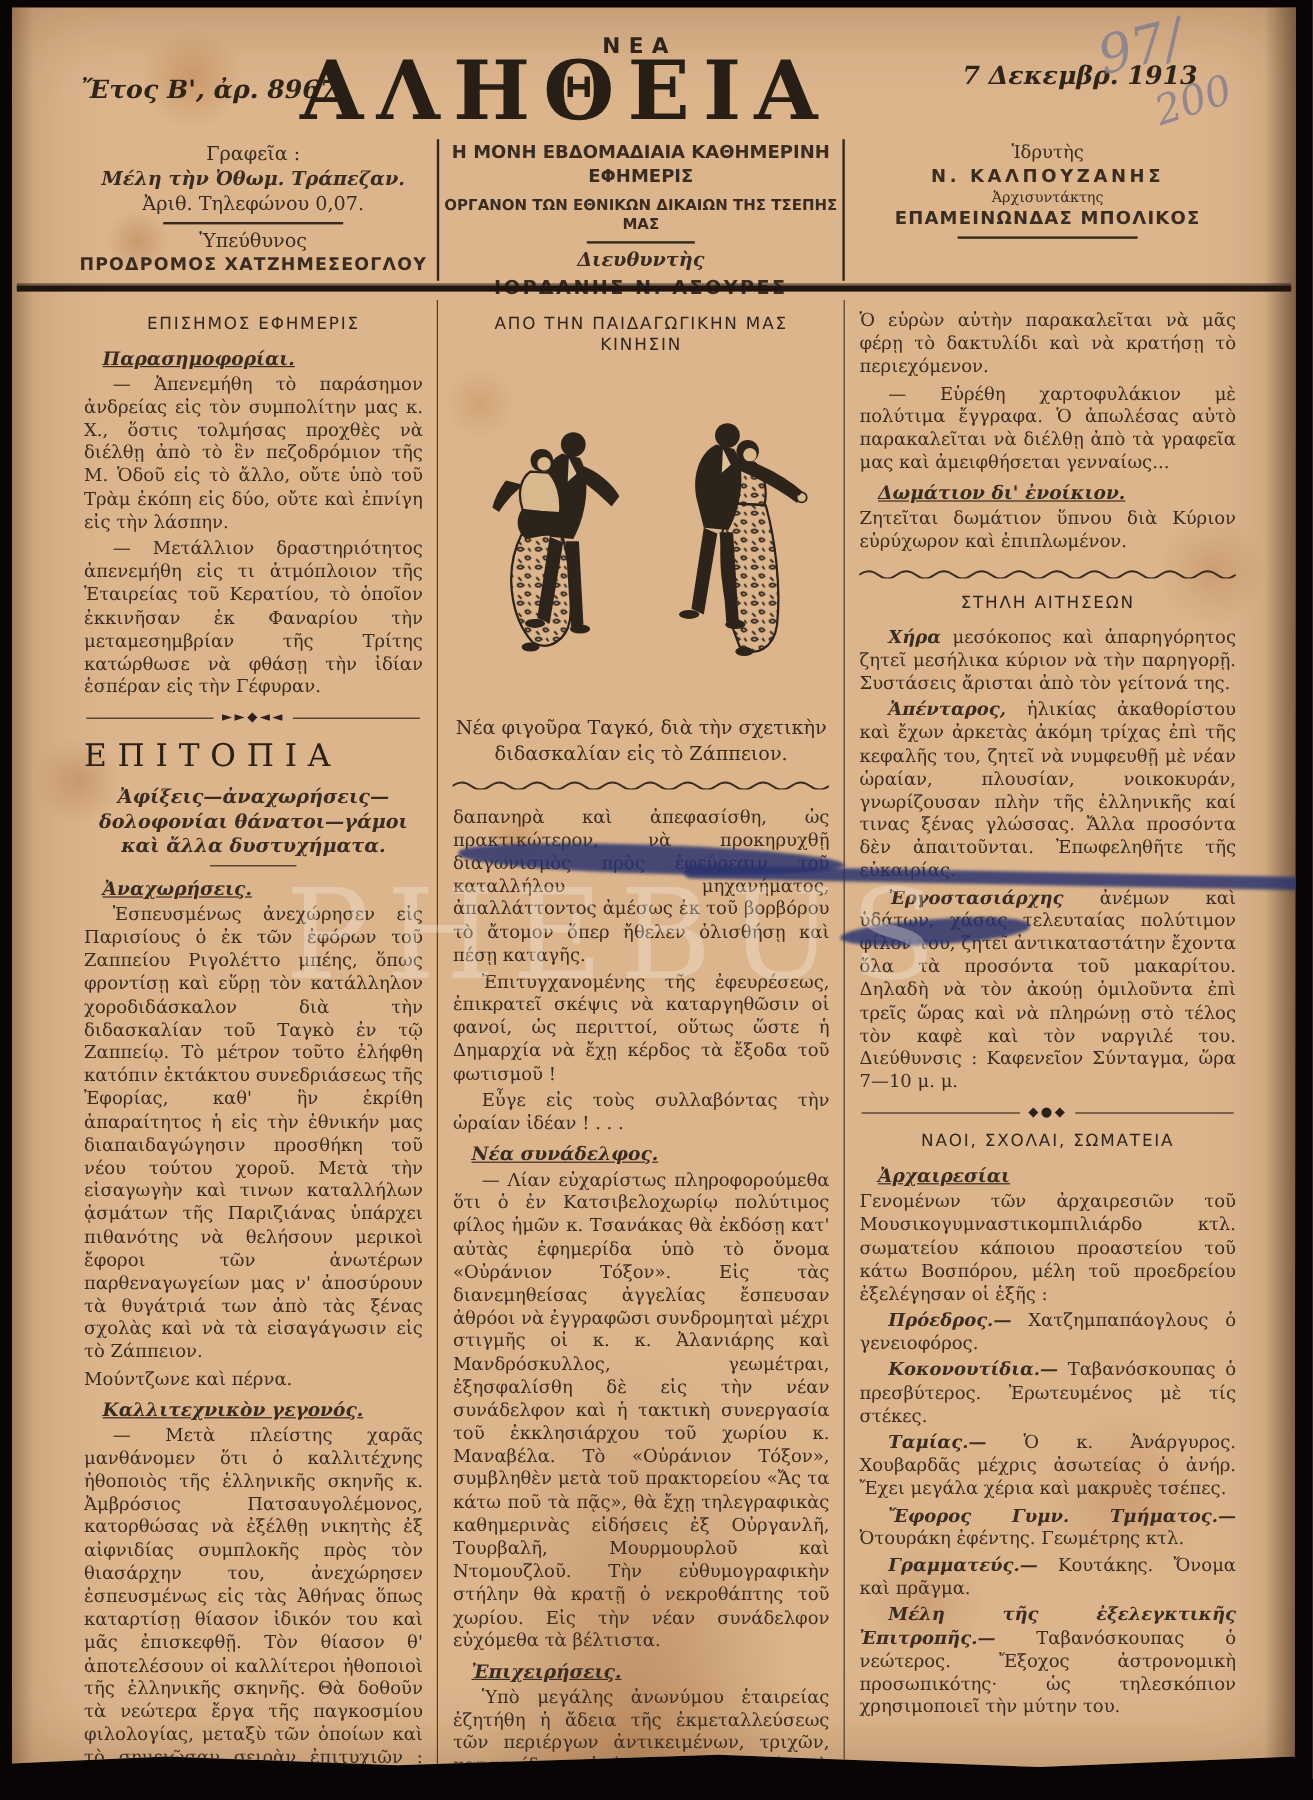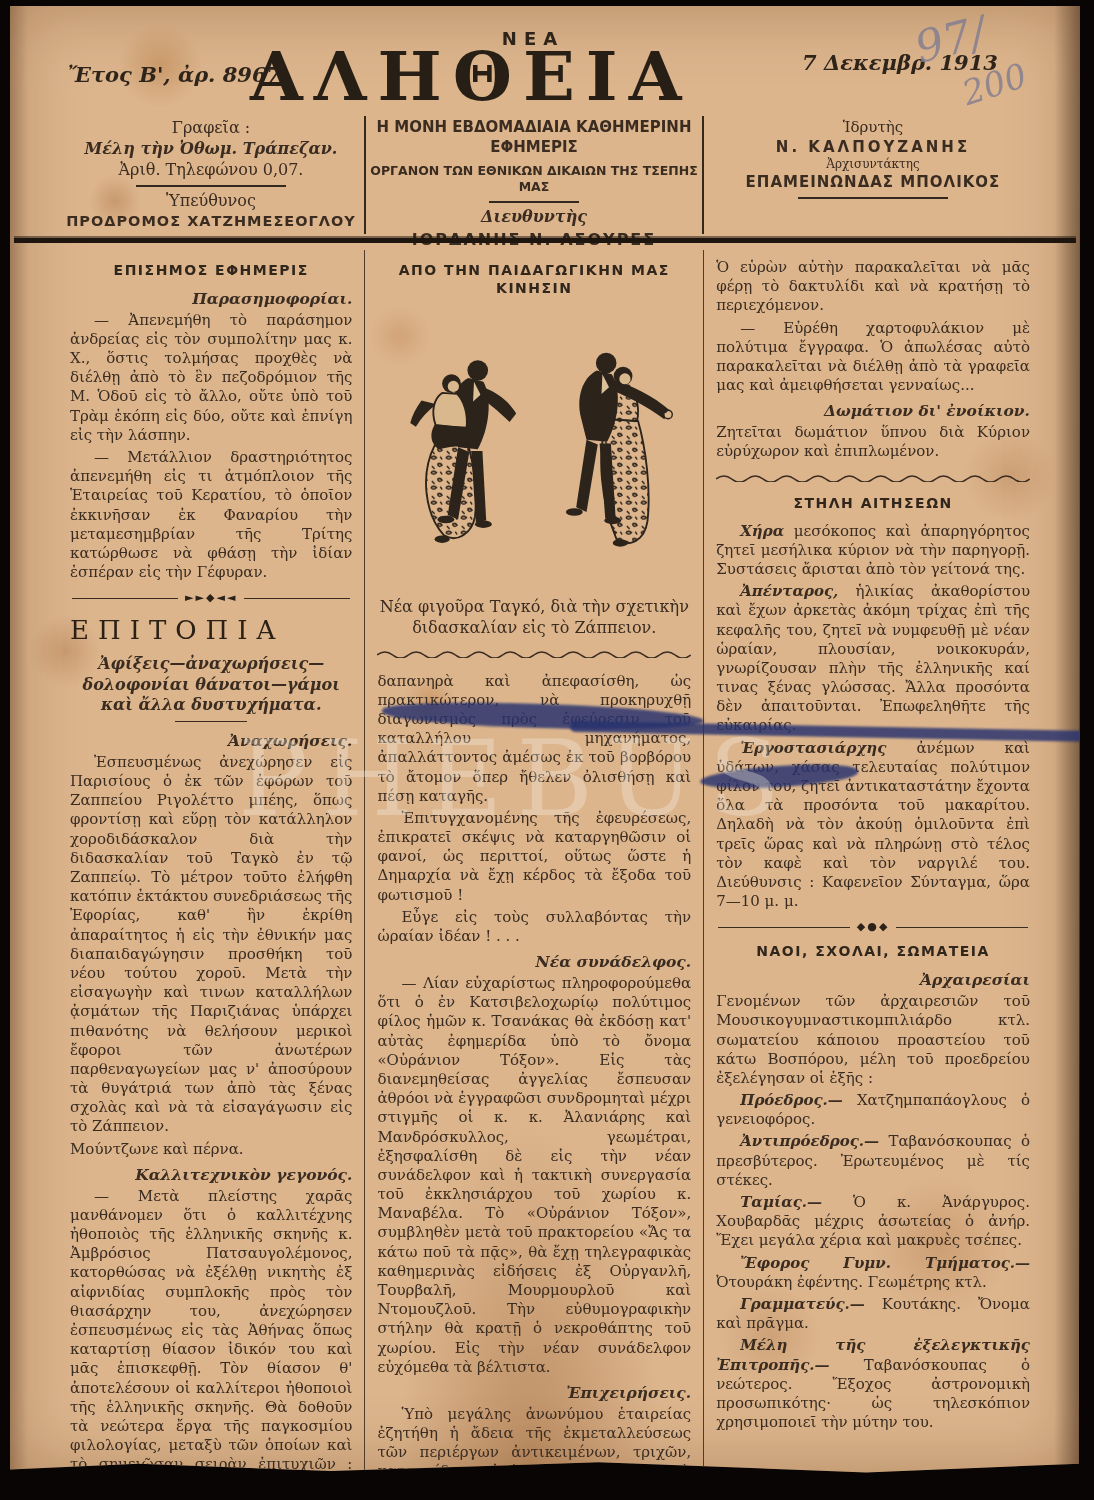--- a/index.html
+++ b/index.html
@@ -53,25 +53,25 @@
   .thick-rule{position:absolute;left:4px;top:232px;width:1062px;height:5px;background:#1e150e;box-shadow:0 -2px 0 rgba(30,21,14,.5);}
   
   .cols{position:absolute;left:48px;top:244px;width:984px;display:flex;align-items:stretch;}
   .col{font-size:15px;line-height:1.28;text-align:justify;color:#3a2c20;padding:8px 12px 0 12px;}
   .col-1{width:288px;}
   .col-2{width:320px;border-left:1.5px solid #4e3d2a;border-right:1.5px solid #4e3d2a;}
   .col-3{width:320px;}
   .col p{margin:0 0 3px;}
   p.para{text-indent:1.6em;}
   p.cont{text-indent:0;}
-  .sec-header{font-family:"DejaVu Sans","Liberation Sans",sans-serif;font-weight:bold;font-size:14px;
+  .sec-header{font-family:"DejaVu Sans","Liberation Sans",sans-serif;font-weight:normal;font-size:14px;
     letter-spacing:1.5px;text-align:center;margin:4px 0 9px;color:#31261b;text-indent:0;}
   .sec-title{font-size:26px;font-weight:normal;letter-spacing:9px;text-align:left;margin:8px 0 6px;color:#2a2016;text-indent:0;}
   .sec-subtitle{font-weight:bold;font-style:italic;text-align:center;font-size:16px;line-height:1.3;margin:0 0 3px;text-indent:0;}
-  .subhead{font-weight:bold;font-style:italic;font-size:15.5px;margin:6px 0 2px;text-align:right;text-indent:1em;}
+  .subhead{font-weight:bold;font-style:italic;font-size:15.5px;margin:6px 0 2px;text-align:left;text-indent:1em;text-decoration:underline;}
   .entry .lead{font-weight:bold;font-style:italic;}
   .caption{text-align:center;font-size:16px;line-height:1.3;margin:0 0 6px;text-indent:0;}
   .orn{display:flex;align-items:center;margin:9px 2px;}
   .orn:before,.orn:after{content:"";flex:1;border-top:1.5px solid #3a2c20;}
   .orn .g{padding:0 7px;font-size:11px;letter-spacing:2px;color:#2c221a;}
   .rule-sm{width:72px;border-top:1.5px solid #3a2c20;margin:5px auto 9px;}
   .wavy{margin:6px 0 8px;}
   .illus{display:block;margin:2px auto 0;}
   
   .smear{position:absolute;background:#26316e;opacity:.82;filter:blur(1.2px);z-index:5;}
@@ -206,21 +206,21 @@
         <p class="para entry"><span class="lead">Χήρα</span><span> μεσόκοπος καὶ ἀπαρηγόρητος ζητεῖ μεσήλικα κύριον νὰ τὴν παρηγορῇ. Συστάσεις ἄρισται ἀπὸ τὸν γείτονά της.</span></p>
         <p class="para entry"><span class="lead">Ἀπένταρος,</span><span> ἡλικίας ἀκαθορίστου καὶ ἔχων ἀρκετὰς ἀκόμη τρίχας ἐπὶ τῆς κεφαλῆς του, ζητεῖ νὰ νυμφευθῇ μὲ νέαν ὡραίαν, πλουσίαν, νοικοκυράν, γνωρίζουσαν πλὴν τῆς ἑλληνικῆς καί τινας ξένας γλώσσας. Ἄλλα προσόντα δὲν ἀπαιτοῦνται. Ἐπωφεληθῆτε τῆς εὐκαιρίας.</span></p>
         <p class="para entry"><span class="lead">Ἐργοστασιάρχης</span><span> ἀνέμων καὶ ὑδάτων, χάσας τελευταίας πολύτιμον φίλον του, ζητεῖ ἀντικαταστάτην ἔχοντα ὅλα τὰ προσόντα τοῦ μακαρίτου. Δηλαδὴ νὰ τὸν ἀκούῃ ὁμιλοῦντα ἐπὶ τρεῖς ὥρας καὶ νὰ πληρώνῃ στὸ τέλος τὸν καφὲ καὶ τὸν ναργιλέ του. Διεύθυνσις : Καφενεῖον Σύνταγμα, ὥρα 7—10 μ. μ.</span></p>
         <div class="orn">
           <span class="g">◆●◆</span>
         </div>
         <div class="sec-header">ΝΑΟΙ, ΣΧΟΛΑΙ, ΣΩΜΑΤΕΙΑ</div>
         <div class="subhead">Ἀρχαιρεσίαι</div>
         <p class="para cont">Γενομένων τῶν ἀρχαιρεσιῶν τοῦ Μουσικογυμναστικομπιλιάρδο κτλ. σωματείου κάποιου προαστείου τοῦ κάτω Βοσπόρου, μέλη τοῦ προεδρείου ἐξελέγησαν οἱ ἑξῆς :</p>
         <p class="para entry"><span class="lead">Πρόεδρος.—</span><span> Χατζημπαπάογλους ὁ γενειοφόρος.</span></p>
-        <p class="para entry"><span class="lead">Ἀντιπρόεδρος.—</span><span> Ταβανόσκουπας ὁ πρεσβύτερος. Ἐρωτευμένος μὲ τίς στέκες.</span></p>
+        <p class="para entry"><span class="lead">Κοκονουτίδια.—</span><span> Ταβανόσκουπας ὁ πρεσβύτερος. Ἐρωτευμένος μὲ τίς στέκες.</span></p>
         <p class="para entry"><span class="lead">Ταμίας.—</span><span> Ὁ κ. Ἀνάργυρος. Χουβαρδᾶς μέχρις ἀσωτείας ὁ ἀνήρ. Ἔχει μεγάλα χέρια καὶ μακρυὲς τσέπες.</span></p>
         <p class="para entry"><span class="lead">Ἔφορος Γυμν. Τμήματος.—</span><span> Ὀτουράκη ἐφέντης. Γεωμέτρης κτλ.</span></p>
         <p class="para entry"><span class="lead">Γραμματεύς.—</span><span> Κουτάκης. Ὄνομα καὶ πρᾶγμα.</span></p>
         <p class="para entry"><span class="lead">Μέλη τῆς ἐξελεγκτικῆς Ἐπιτροπῆς.—</span><span> Ταβανόσκουπας ὁ νεώτερος. Ἔξοχος ἀστρονομικὴ προσωπικότης· ὡς τηλεσκόπιον χρησιμοποιεῖ τὴν μύτην του.</span></p>
       </div>
   </div>
 
   <div class="smear smear-a"></div>
   <div class="smear smear-b"></div>
   <div class="smear smear-c"></div>

